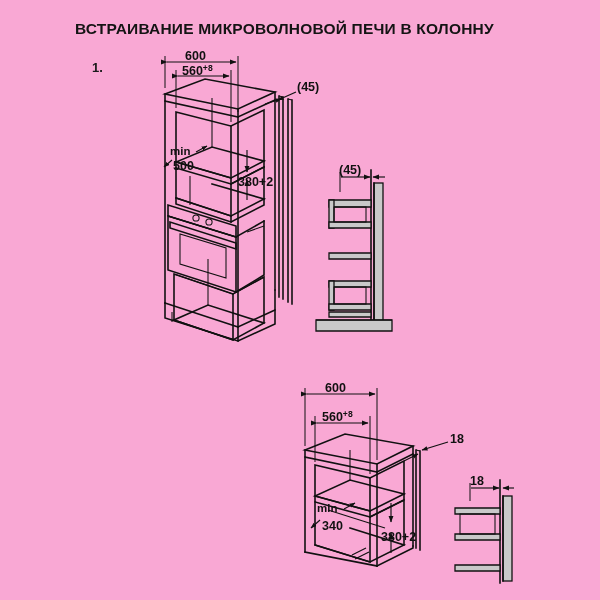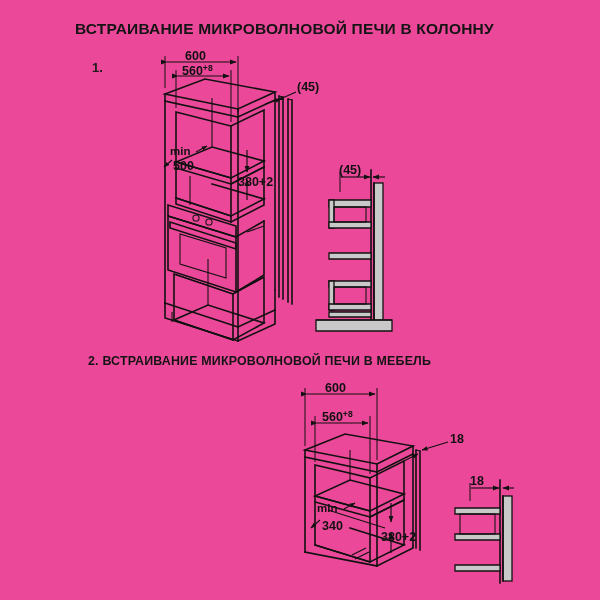--- a/index.html
+++ b/index.html
@@ -13,21 +13,21 @@
     font-family: "Liberation Sans", sans-serif;
     color: #1a1a1a;
     overflow: hidden;
     position: relative;
   }
   #sheet {
     position: absolute;
     left: 0; top: 0;
     width: 600px;
     height: 600px;
-    background: #ec4899;
+    background: #f9a8d4;
   }
   .title {
     position: absolute;
     font-weight: bold;
     letter-spacing: 0.2px;
     white-space: nowrap;
     color: #141414;
   }
   #title-1 {
     left: 75px;
@@ -97,21 +97,20 @@
 </style>
 </head>
 <body>
 
 <div id="sheet">
 
   <div class="title" id="title-1">ВСТРАИВАНИЕ МИКРОВОЛНОВОЙ ПЕЧИ В КОЛОННУ</div>
 
   <div class="step-num" id="step-1">1.</div>
 
-  <div class="title" id="title-2">2. ВСТРАИВАНИЕ МИКРОВОЛНОВОЙ ПЕЧИ В МЕБЕЛЬ</div>
 
   <svg class="dgm" id="svg-section-1" viewBox="0 0 600 600">
     <defs>
       <marker id="ar" markerWidth="7" markerHeight="7" refX="6.4" refY="2.6" orient="auto" markerUnits="userSpaceOnUse">
         <path d="M0,0 L7,2.6 L0,5.2 z" class="arrowhead"></path>
       </marker>
       <marker id="arS" markerWidth="6" markerHeight="6" refX="5.5" refY="2.2" orient="auto" markerUnits="userSpaceOnUse">
         <path d="M0,0 L6,2.2 L0,4.4 z" class="arrowhead"></path>
       </marker>
     </defs>

